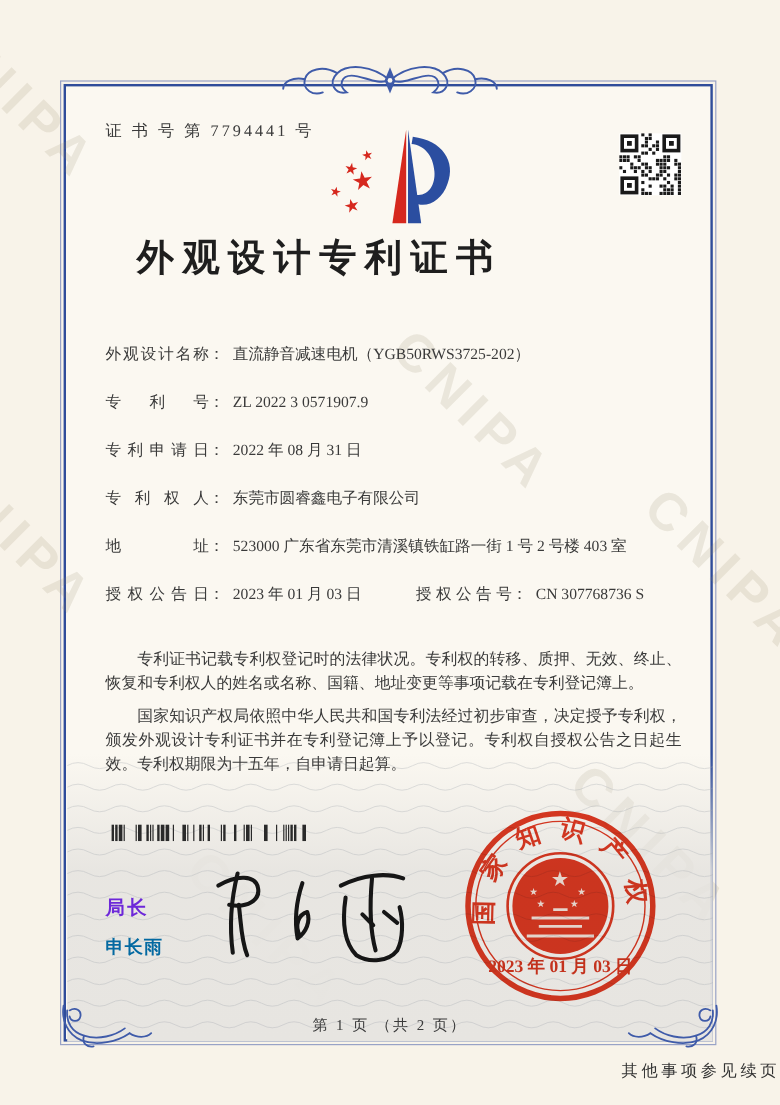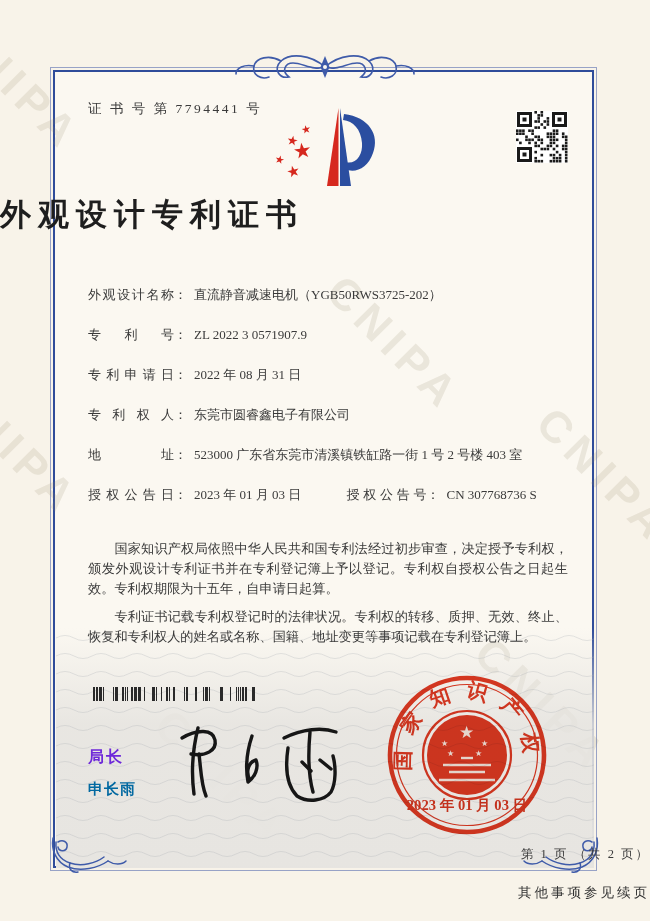--- a/index.html
+++ b/index.html
@@ -17,40 +17,40 @@
   .frame-inner{width:100%;height:100%;border:2.5px solid #2f4c9a;
                box-sizing:border-box;background:#fbf8f1;}
   .lower-tint{position:absolute;left:56px;top:628px;width:538px;height:240px;z-index:1;
       background:linear-gradient(180deg,rgba(233,231,227,0) 0%,rgba(229,227,223,0.85) 40%,#e7e5e1 100%);}
   .guilloche{position:absolute;left:56px;top:628px;z-index:1;}
   
   .cert-no{position:absolute;left:88px;top:100px;font-size:13.5px;letter-spacing:2.5px;
            color:#3b3b3b;z-index:2;text-align:right;}
   .logo{position:absolute;left:252px;top:104px;z-index:2;}
   .qr{position:absolute;left:516px;top:111px;z-index:2;}
-  .title{position:absolute;left:0;top:194px;width:532px;text-align:left;
+  .title{position:absolute;left:0;top:194px;width:532px;text-align:center;
          font-size:31px;font-weight:bold;letter-spacing:7px;color:#1e1e1e;z-index:2;}
   .fields{position:absolute;left:88px;top:270px;width:500px;z-index:2;}
   .f-row{height:20px;margin-bottom:20px;white-space:nowrap;font-size:13px;color:#3a3a3a;margin-top:16px;}
   .f-label{display:inline-block;width:86px;text-align:justify;text-align-last:justify;vertical-align:top;}
   .f-colon{margin-right:7px;}
   .f-group2{margin-left:42px;}
   .paras{position:absolute;left:88px;top:539px;width:480px;z-index:2;
          font-size:13.2px;line-height:20px;text-align:justify;color:#3a3a3a;}
   .paras p{margin:0 0 8px 0;text-indent:2em;}
   .barcode{position:absolute;left:90px;top:687px;z-index:2;}
   .sig-title{position:absolute;left:88px;top:747px;z-index:2;
              font-family:"Liberation Sans","DejaVu Sans",sans-serif;
              font-weight:bold;font-size:16px;color:#6d28d9;letter-spacing:2px;}
   .sig-name{position:absolute;left:88px;top:780px;z-index:2;
             font-family:"Liberation Sans","DejaVu Sans",sans-serif;
             font-weight:bold;font-size:15px;color:#0369a1;letter-spacing:1px;}
   .signature{position:absolute;left:168px;top:710px;z-index:2;}
   .seal{position:absolute;left:377px;top:662px;z-index:3;mix-blend-mode:multiply;opacity:0.95;}
-  .pagination{position:absolute;left:0;top:846px;width:650px;text-align:right;
+  .pagination{position:absolute;left:0;top:846px;width:650px;text-align:center;
               font-size:12.5px;letter-spacing:2px;color:#3a3a3a;z-index:2;}
   .cont-note{position:absolute;left:0;top:884px;width:650px;text-align:right;
              font-size:13.5px;letter-spacing:3px;color:#333;z-index:2;}
   .ornament{position:absolute;z-index:2;}
 </style>
 </head>
 <body>
 
 <div class="watermark" style="left:-28px;top:6px">CNIPA</div>
 <div class="watermark" style="left:-30px;top:370px">CNIPA</div>
@@ -258,22 +258,22 @@
   <div class="f-row">
     <span class="f-label">地址</span><span class="f-colon">：</span><span>523000 广东省东莞市清溪镇铁缸路一街 1 号 2 号楼 403 室</span>
   </div>
   <div class="f-row">
     <span><span class="f-label">授权公告日</span><span class="f-colon">：</span><span>2023 年 01 月 03 日</span></span>
     <span class="f-group2"><span class="f-label" style="width:80px">授权公告号</span><span class="f-colon">：</span><span>CN 307768736 S</span></span>
   </div>
 </div>
 
 <div class="paras">
+  <p>专利证书记载专利权登记时的法律状况。专利权的转移、质押、无效、终止、恢复和专利权人的姓名或名称、国籍、地址变更等事项记载在专利登记簿上。</p>
   <p>国家知识产权局依照中华人民共和国专利法经过初步审查，决定授予专利权，颁发外观设计专利证书并在专利登记簿上予以登记。专利权自授权公告之日起生效。专利权期限为十五年，自申请日起算。</p>
-  <p>专利证书记载专利权登记时的法律状况。专利权的转移、质押、无效、终止、恢复和专利权人的姓名或名称、国籍、地址变更等事项记载在专利登记簿上。</p>
 </div>
 
 <svg class="barcode" width="168" height="14">
     <g fill="#2a2a2a">
       <rect x="3" y="0" width="2" height="14"></rect>
       <rect x="6" y="0" width="2" height="14"></rect>
       <rect x="9" y="0" width="3" height="14"></rect>
       <rect x="13" y="0" width="1" height="14"></rect>
       <rect x="23" y="0" width="1" height="14"></rect>
       <rect x="25" y="0" width="3" height="14"></rect>

